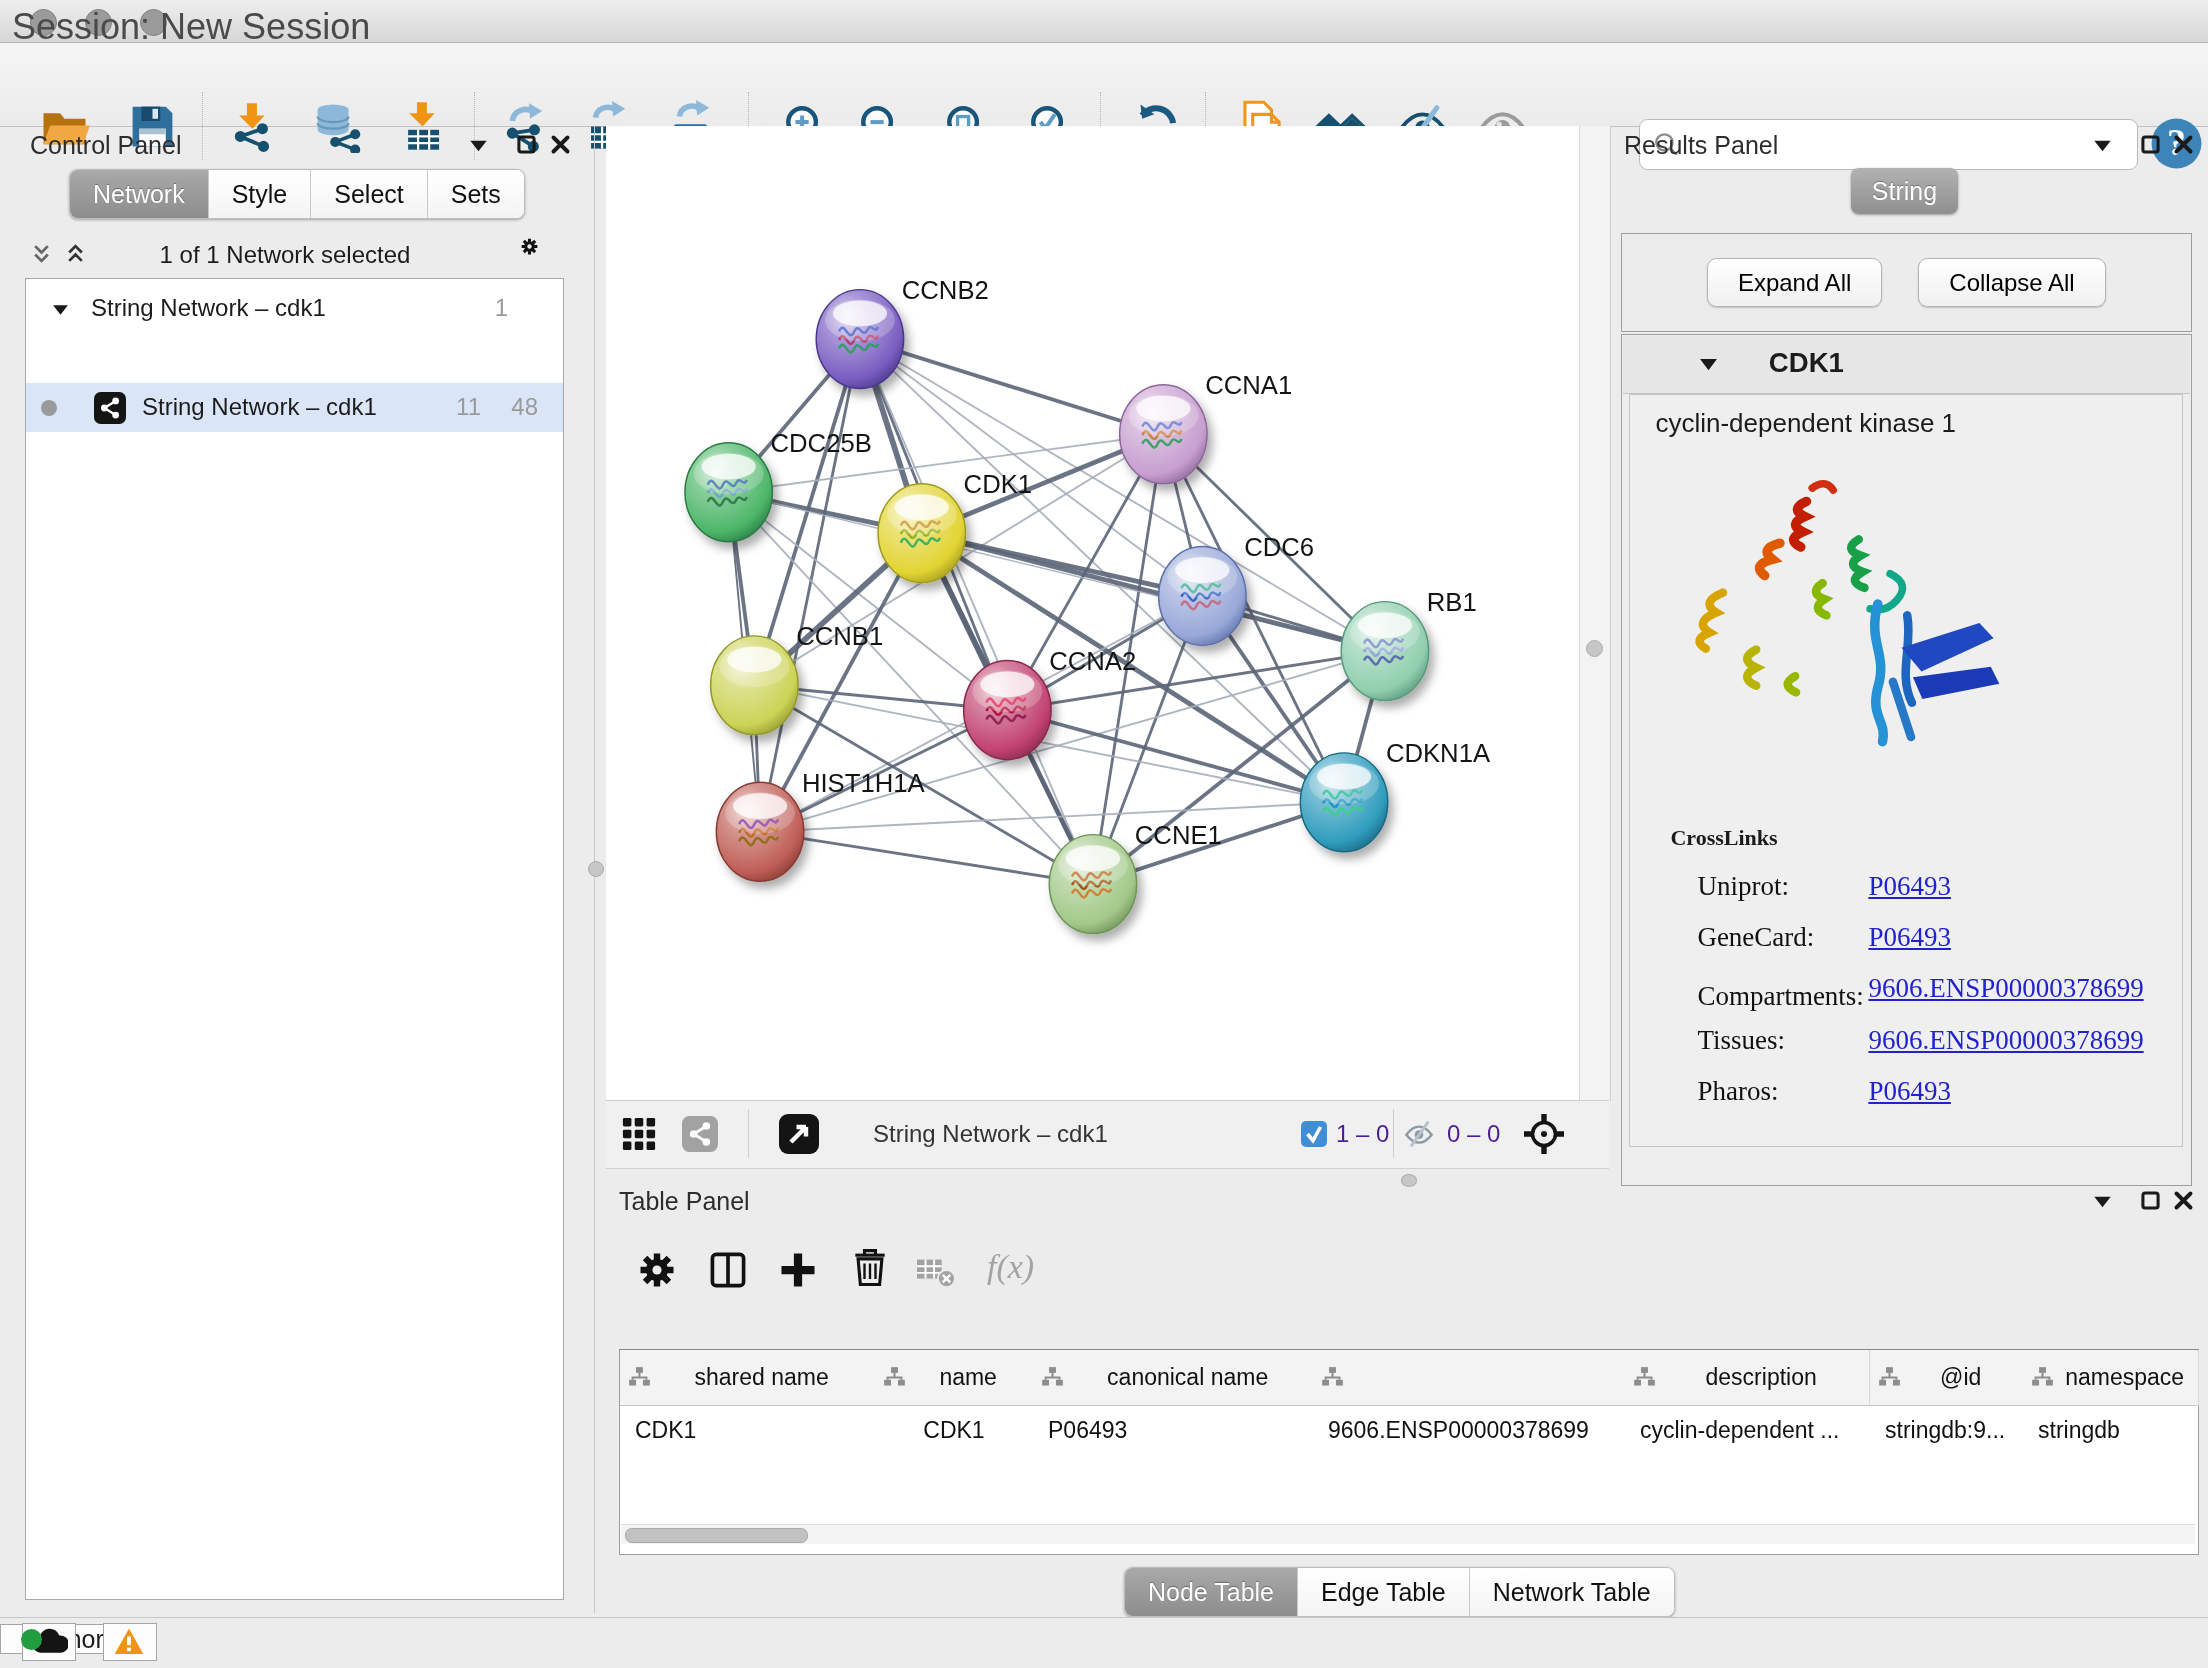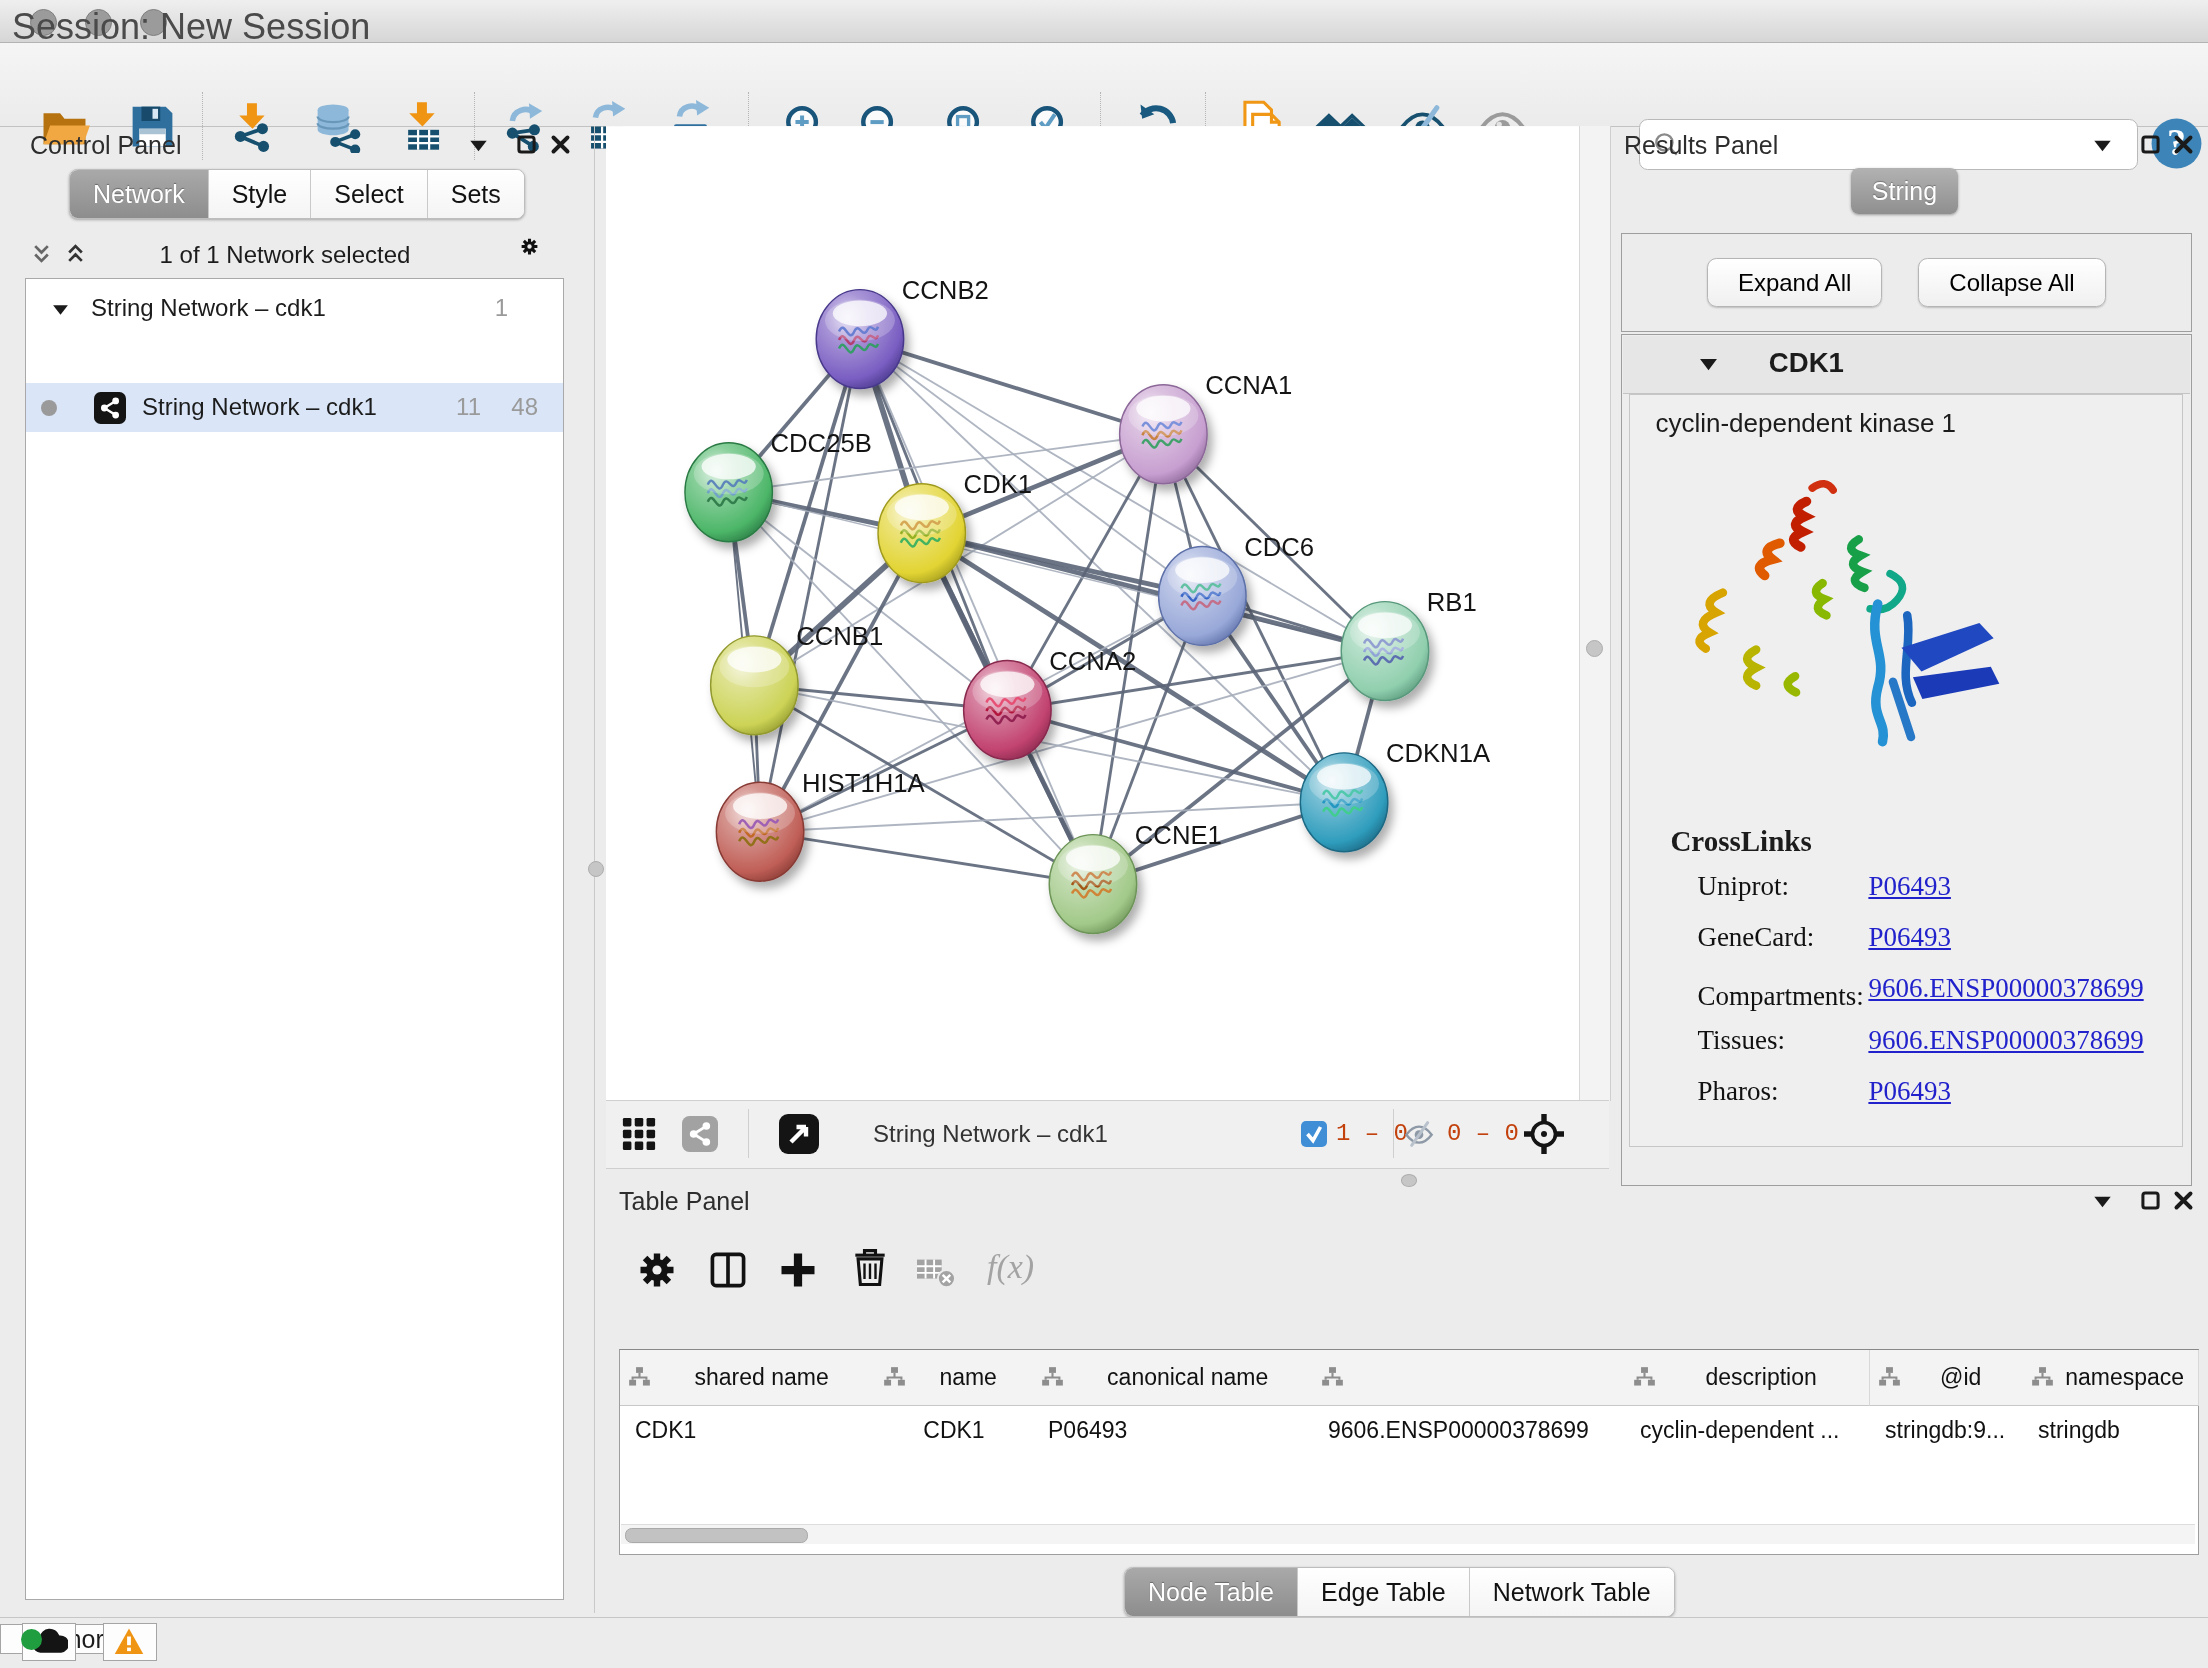--- a/index.html
+++ b/index.html
@@ -38,21 +38,21 @@
   .treerow{position:relative;height:49px;font-size:24px;}
   .treerow .cnt{position:absolute;color:#9a9a9a;}
   #cp-row2{background:#dae6f8;}
   
   #net-svg{left:606px;top:126px;}
   #net-rail{left:1579px;top:126px;width:30px;height:975px;background:#f3f3f3;border-left:1px solid #d8d8d8;border-right:1px solid #cfcfcf;}
   .knob{position:absolute;border-radius:50%;background:#c6c6c6;border:1px solid #adadad;}
   #net-toolbar{left:606px;top:1100px;width:1003px;height:67px;background:#f0f0f0;border-top:1px solid #cfcfcf;border-bottom:1px solid #cfcfcf;}
   .nt-sep{position:absolute;top:7.6px;height:49px;border-left:1px solid #cfcfcf;}
   .ntxt{position:absolute;font-size:24px;color:#333;}
-  .ncnt{position:absolute;font-size:24px;color:#c2410c;font-family:Liberation Mono, monospace;}
+  .ncnt{position:absolute;font-size:24px;color:#4c1d95;}
   
   #rp{left:1617px;top:126px;width:592px;height:1060px;}
   #rp-stringtab{position:absolute;left:234px;top:42px;width:107px;height:46px;border-radius:7.6px;
       background:linear-gradient(#b2b2b2,#8f8f8f);color:#fff;font-size:25px;text-align:center;
       line-height:46px;box-shadow:0 1px 2.9px rgba(0,0,0,.35);text-shadow:0 -1px 1px rgba(0,0,0,.3);}
   #rp-btnbox{position:absolute;left:3.8px;top:107px;width:569px;height:97px;border:1px solid #9e9e9e;
       background:#ececec;display:flex;align-items:center;justify-content:center;gap:36px;}
   .rbtn{background:linear-gradient(#ffffff,#f0f0f0);border:1px solid #b5b5b5;border-radius:9.5px;
       font-size:24px;padding:9.5px 30px;box-shadow:0 1px 1.9px rgba(0,0,0,.2);font-family:"Liberation Sans",sans-serif;}
   #rp-mainbox{position:absolute;left:3.8px;top:208px;width:569px;height:850px;border:1px solid #9e9e9e;background:#ededed;}
@@ -572,21 +572,21 @@
             <path d="M205 92 q-17 10 2 17 q-17 10 2 17 q-17 10 2 17" stroke="#18a048" stroke-width="9"></path>
             <path d="M167 138 q-15 10 2 17 q-15 10 2 17" stroke="#88b800" stroke-width="9"></path>
             <path d="M238 128 q22 11 7 28 q-11 13 -28 9" stroke="#10a888" stroke-width="8"></path>
             <path d="M225 160 c-11 42 11 52 0 88 c-8 31 10 36 5 57" stroke="#2492d4" stroke-width="10"></path>
             <path d="M256 172 c6 31 -10 62 5 92" stroke="#1c66c0" stroke-width="9"></path>
             <path d="M250 206 L332 180 L347 196 L271 231 z" fill="#2048c0" stroke="none"></path>
             <path d="M262 237 L344 226 L353 244 L272 260 z" fill="#1a3ab8" stroke="none"></path>
             <path d="M241 242 l19 58" stroke="#2878c8" stroke-width="9"></path>
           </g>
         </svg>
-        <div class="serif" style="position:absolute;left:40px;top:430px;font-size:29px;font-weight:bold">CrossLinks</div>
+        <div class="serif" style="position:absolute;left:40px;top:430px;font-size:22px;font-weight:bold">CrossLinks</div>
         <div id="xlinks">
             <span class="xl-label serif" style="top:476px">Uniprot:</span>
             <a class="xl-link serif" style="top:476px" href="#">P06493</a>
             <span class="xl-label serif" style="top:527px">GeneCard:</span>
             <a class="xl-link serif" style="top:527px" href="#">P06493</a>
             <span class="xl-label serif" style="top:586px">Compartments:</span>
             <a class="xl-link serif" style="top:578px" href="#">9606.ENSP00000378699</a>
             <span class="xl-label serif" style="top:630px">Tissues:</span>
             <a class="xl-link serif" style="top:630px" href="#">9606.ENSP00000378699</a>
             <span class="xl-label serif" style="top:681px">Pharos:</span>

